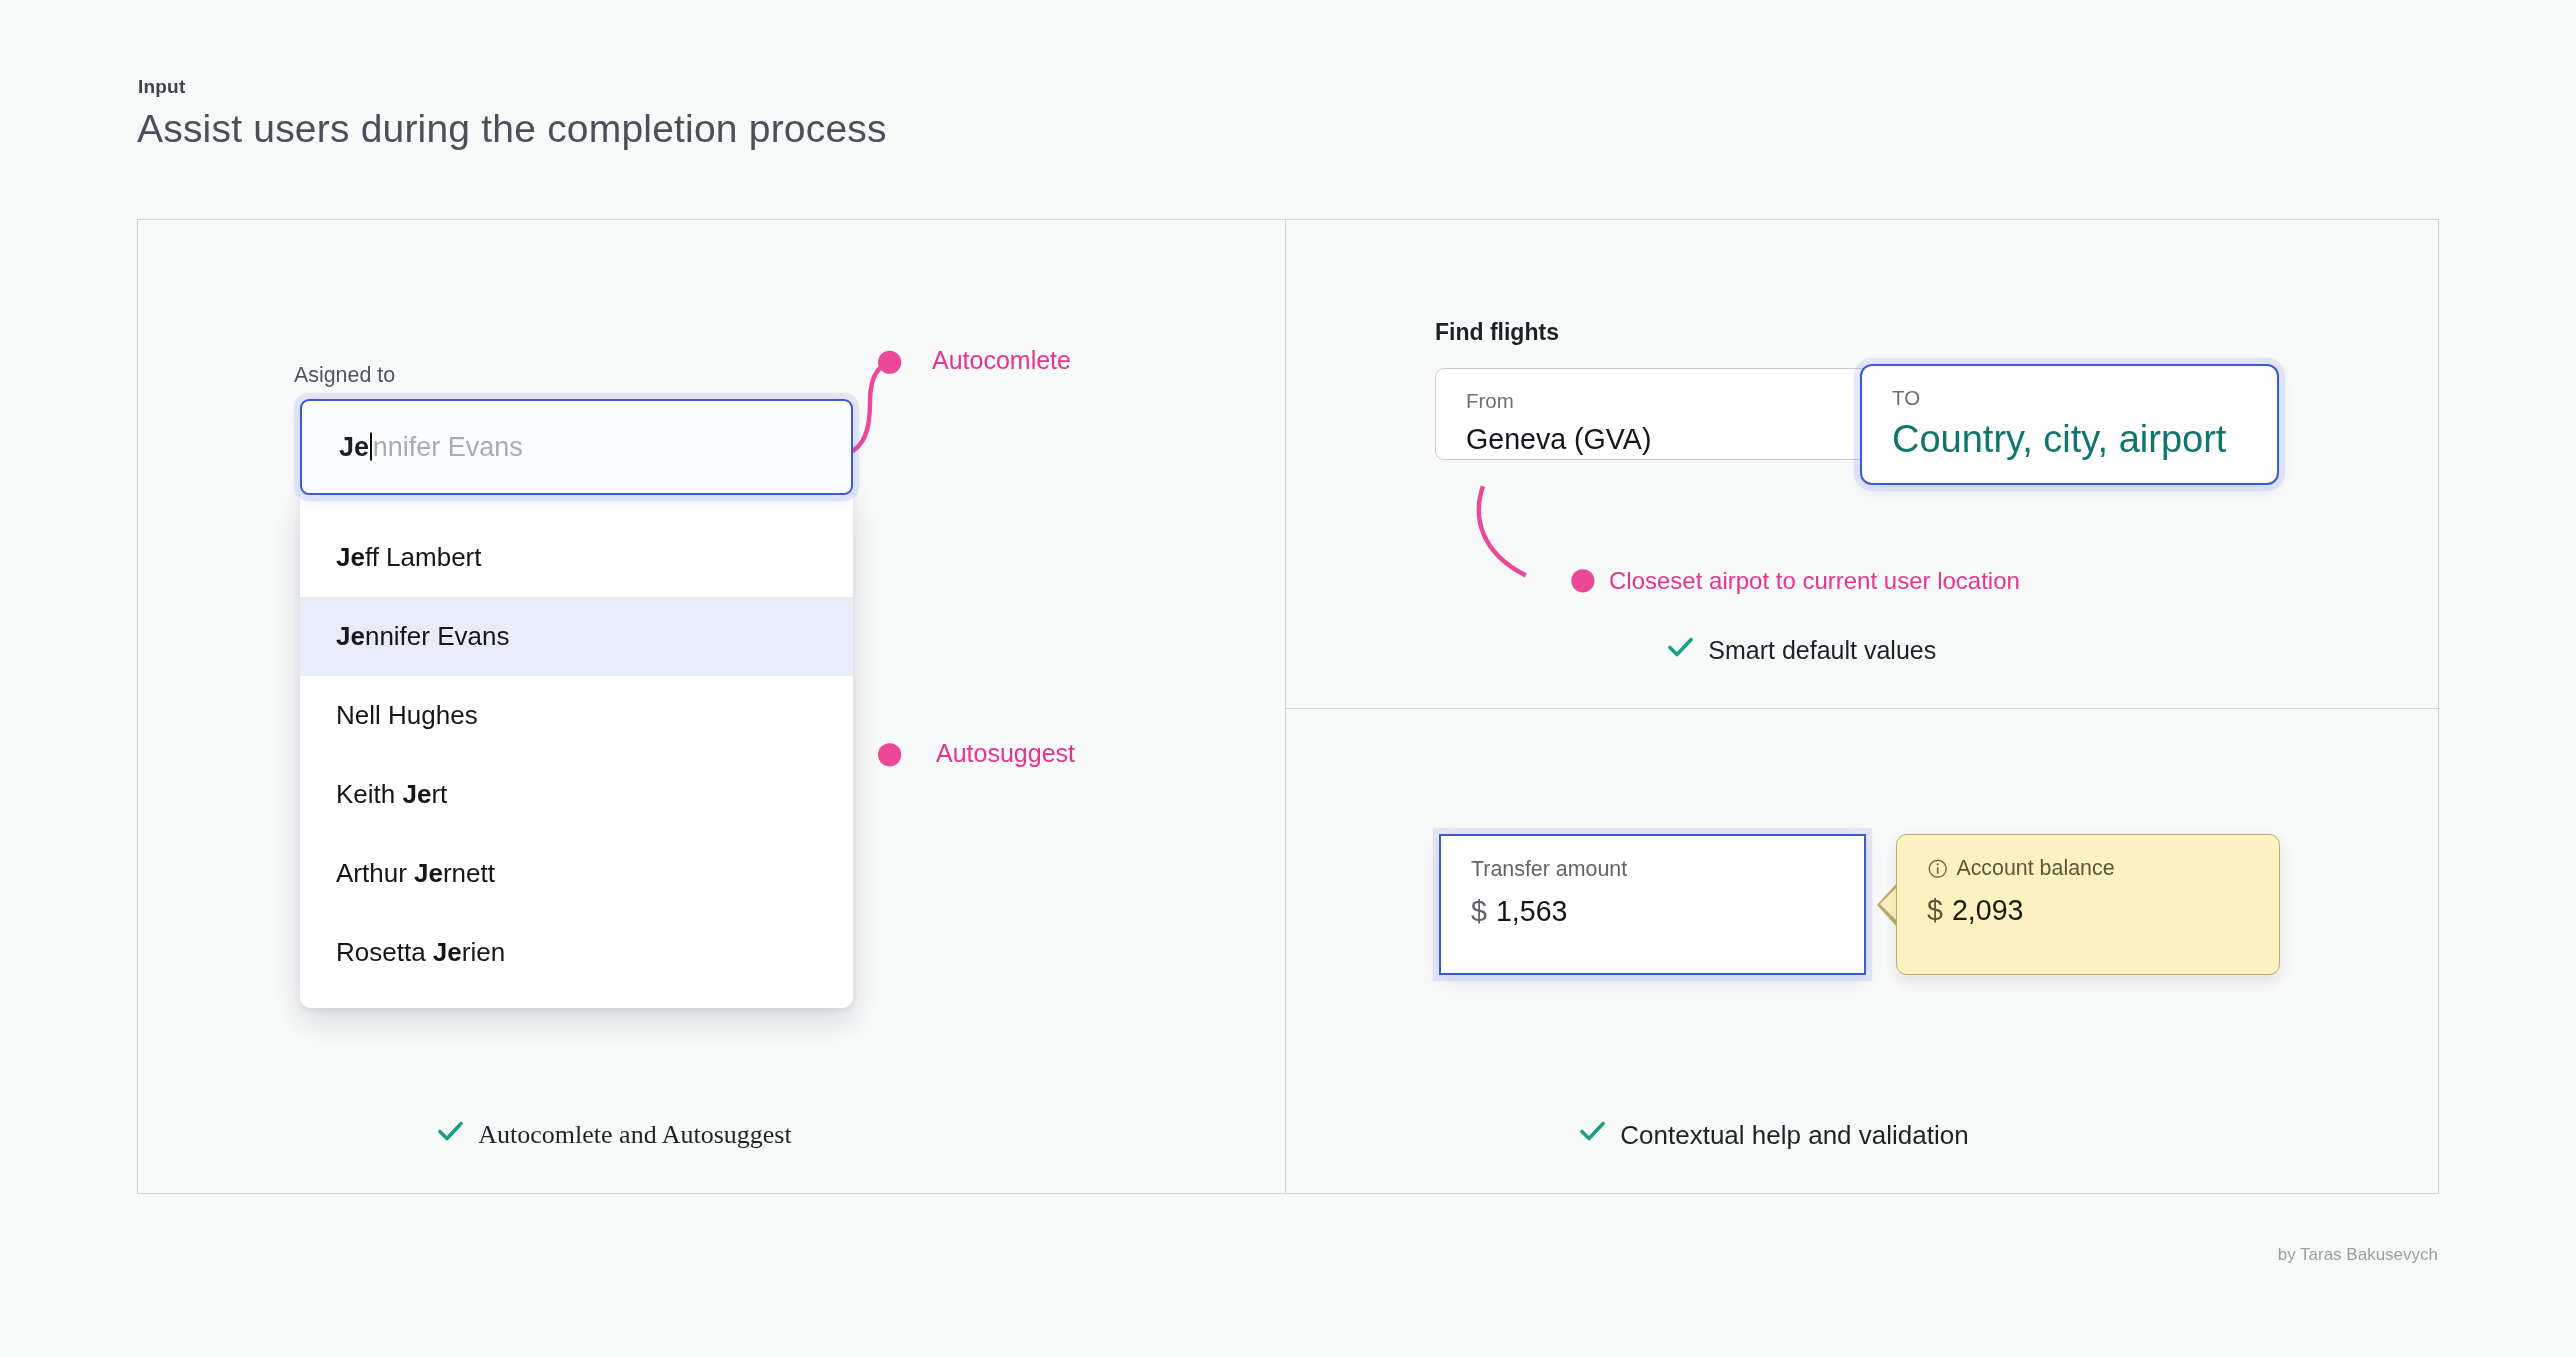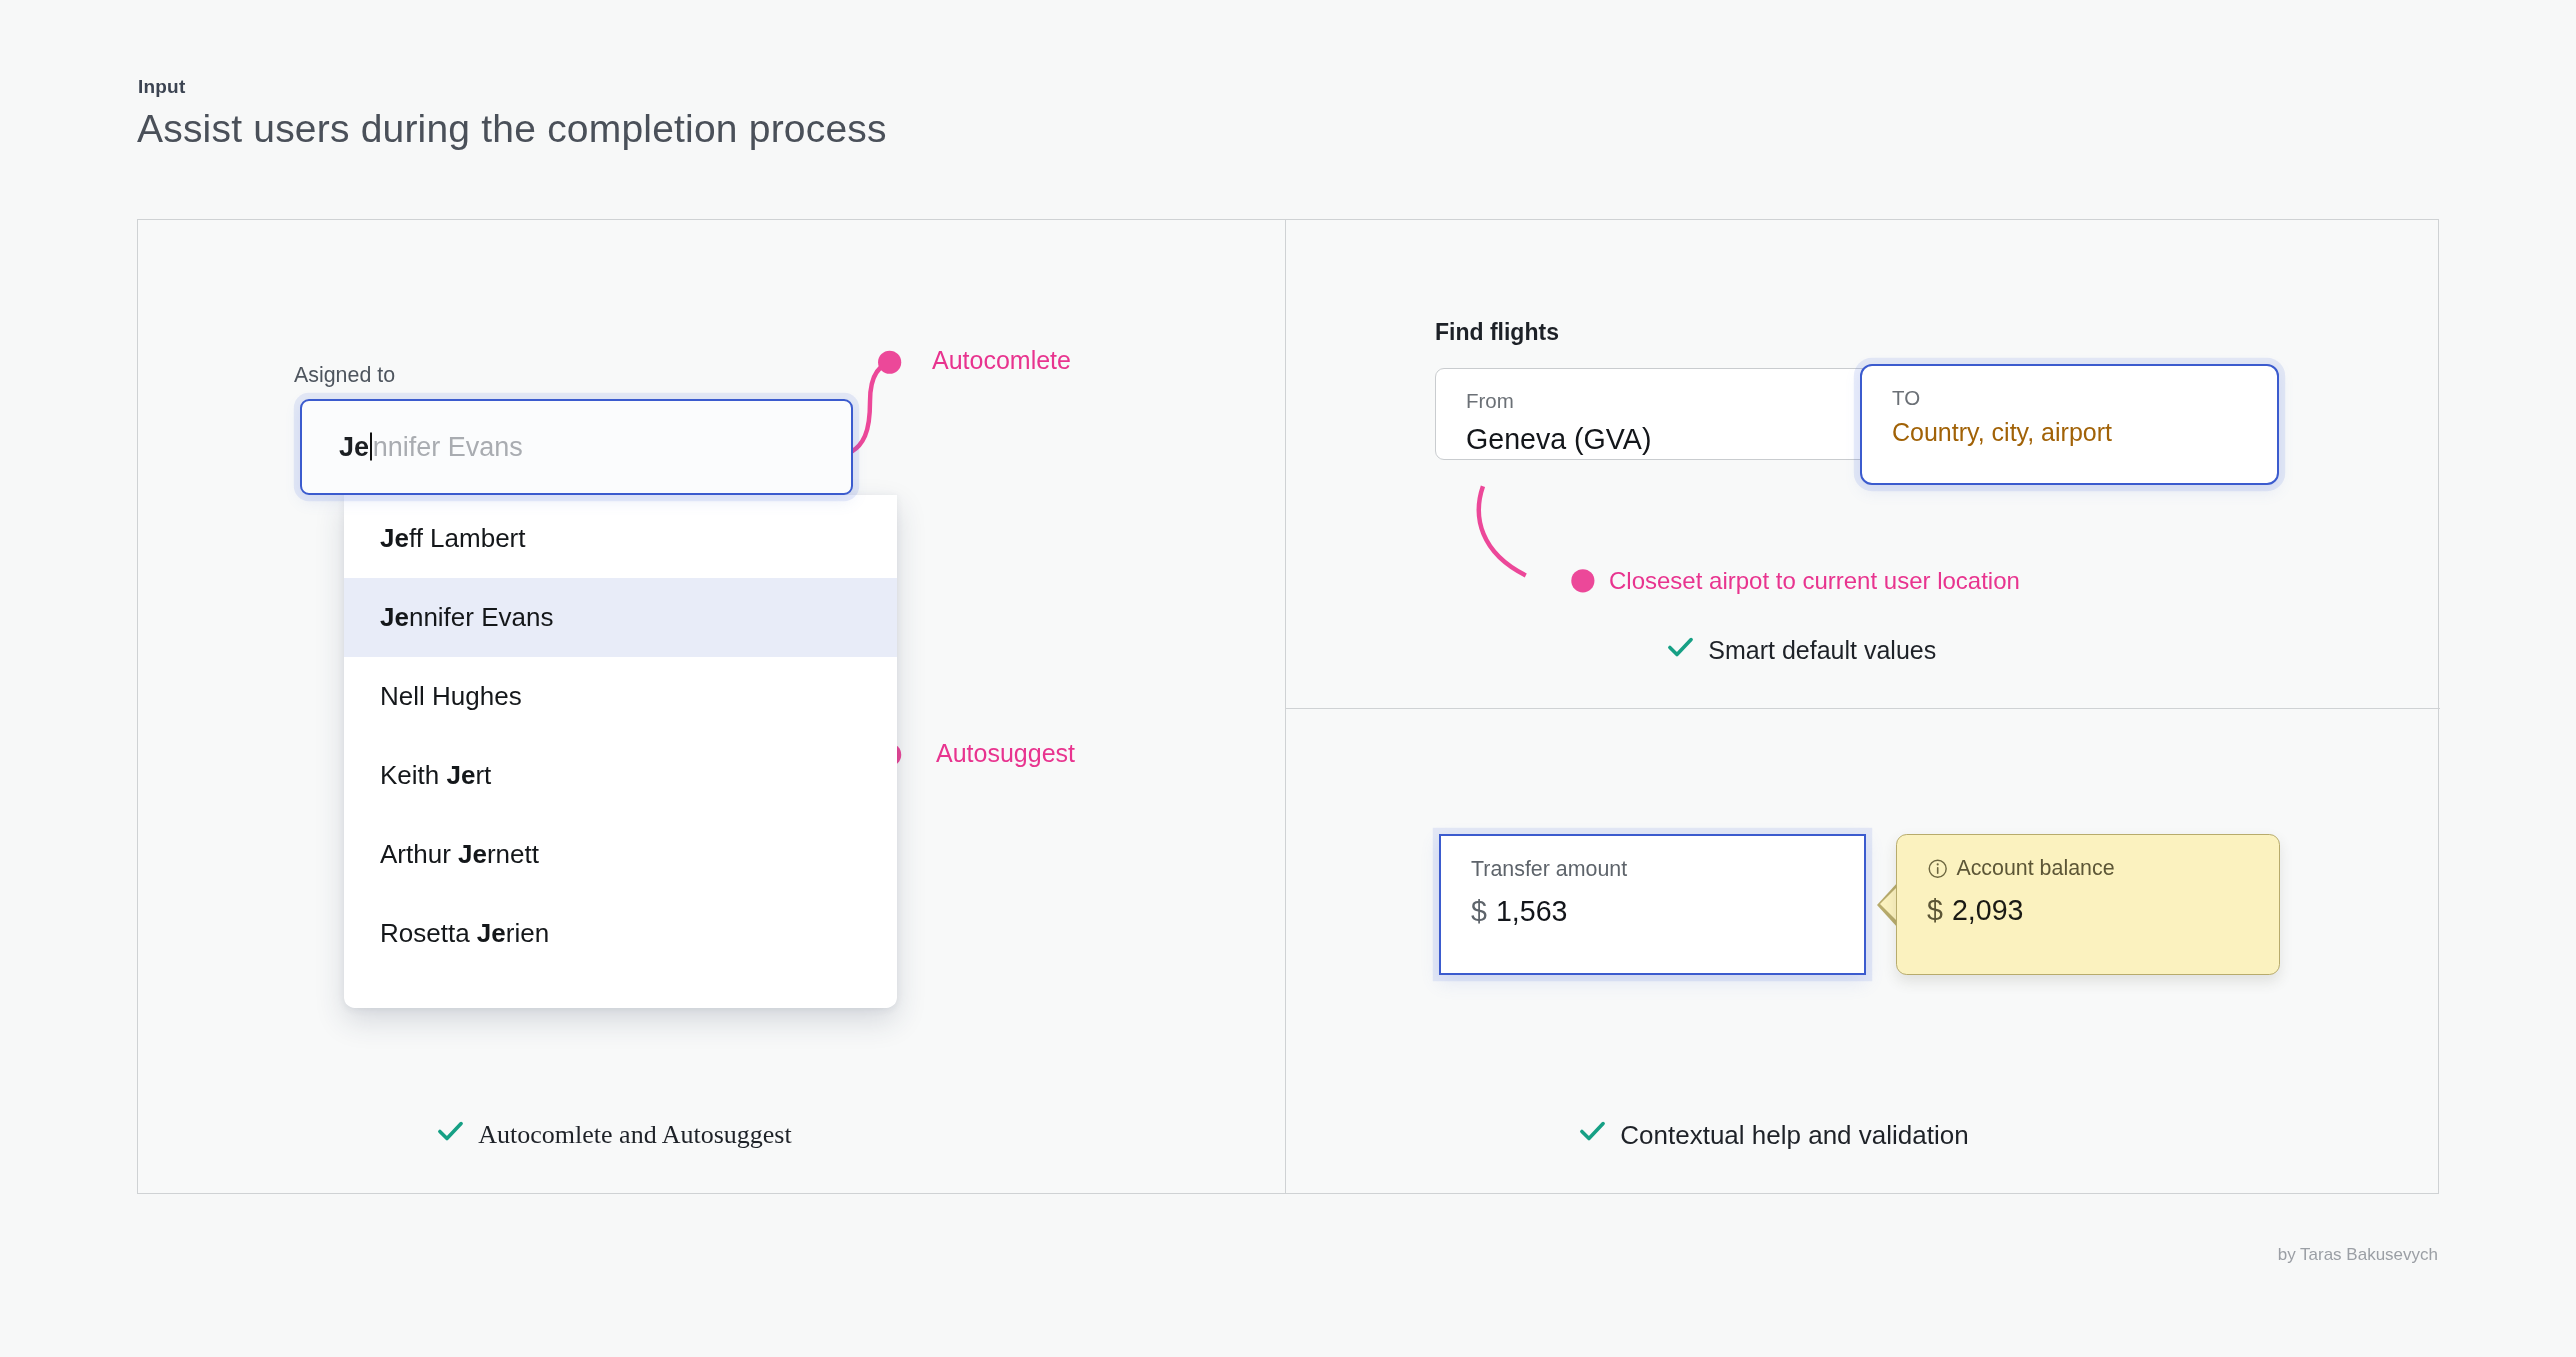--- a/index.html
+++ b/index.html
@@ -69,23 +69,22 @@
     background: #111; vertical-align: -5.4px;
     margin: 0 0.9px;
   }
   .ac-list {
     position: absolute; left: 300px; top: 495px;
     width: 553px; height: 513px;
     background: #fff;
     border-radius: 0 0 10.7px 10.7px;
     box-shadow: 0 12.5px 30px rgba(40,50,80,.16), 0 1.8px 7.1px rgba(40,50,80,.08);
     z-index: 4;
-    padding-top: 4px;
-    box-sizing: border-box;
-    margin-left: 44px;
+    padding-top: 23px;
+    box-sizing: border-box;
   }
   .ac-item {
     height: 79px; line-height: 79px;
     padding-left: 36px;
     font-size: 26px; color: #14171a;
     white-space: nowrap;
   }
   .ac-item b { font-weight: 700; }
   .ac-item.sel { background: #e8ecf8; }
 
@@ -116,21 +115,21 @@
   .ff-lbl {
     position: absolute; left: 30px; top: 19.6px;
     font-size: 20.5px; color: #6b7076;
   }
   .ff-val {
     position: absolute; left: 30px; top: 54px;
     font-size: 28.6px; color: #13161a; white-space: nowrap;
   }
   .ff-ph {
     position: absolute; left: 30px; top: 52px;
-    font-size: 25px; color: #a16207; white-space: nowrap;
+    font-size: 38px; color: #0f766e; white-space: nowrap;
   }
 
   
   .tr-card {
     position: absolute; left: 1439px; top: 834px;
     width: 427px; height: 141px;
     box-sizing: border-box;
     background: #fff;
     border: 2.7px solid #3b5bce;
     border-radius: 0;

